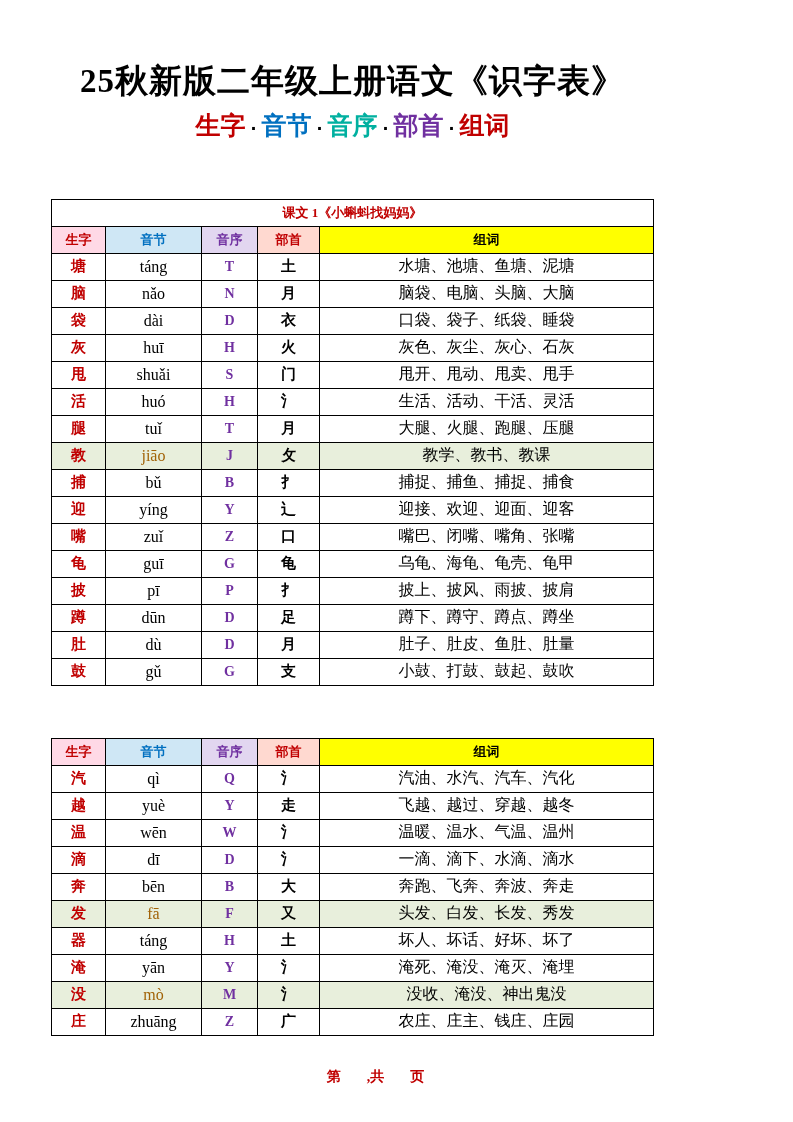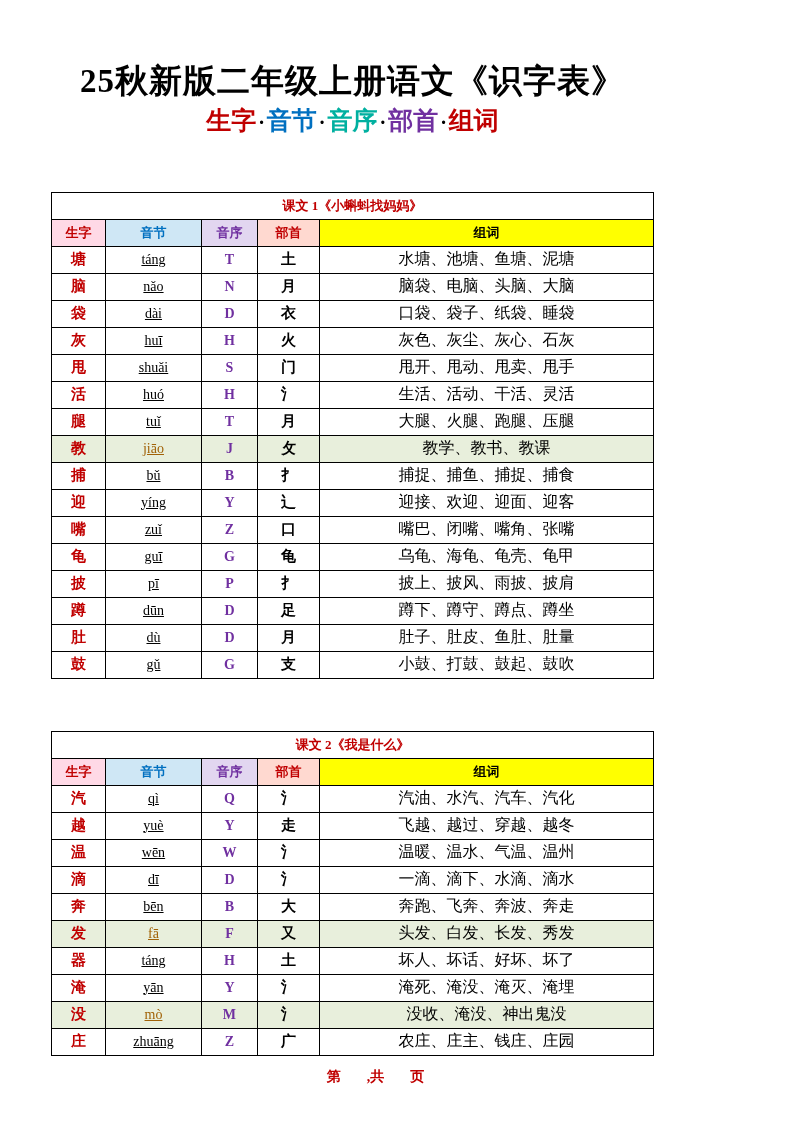--- a/index.html
+++ b/index.html
@@ -27,22 +27,22 @@
   }
   .main-title {
     font-family: "Liberation Serif", serif;
     font-weight: bold;
     font-size: 33px;
     color: #000;
     letter-spacing: 1px;
     line-height: 1.2;
   }
   .sub-title {
-    margin-top: 4px;
-    font-family: Liberation Serif, serif;
+    margin-top: 11px;
+    font-family: Liberation Mono, monospace;
     font-weight: bold;
     font-size: 25px;
     line-height: 1.2;
   }
   .sub-title span.sep {
     color: #000;
     font-size: 20px;
     padding: 0 2px;
   }
   .s1 { color: #c00000; }
@@ -85,23 +85,22 @@
   .ch-bushou  { background: #ffd9d0; color: #c00000; }
   .ch-zuci    { background: #ffff00; color: #000000; }
 
   td.c-sz {
     color: #c00000;
     font-weight: bold;
     font-size: 15px;
   }
   td.c-yj {
     color: #000000;
-    font-size: 14px;
+    font-size: 16px;
     font-family: "DejaVu Sans", sans-serif;
-    text-decoration: underline;
   }
   td.c-yx {
     color: #7030a0;
     font-weight: bold;
     font-size: 14px;
   }
   td.c-bs {
     color: #000000;
     font-weight: bold;
     font-size: 15px;
@@ -282,23 +281,20 @@
 
   <table class="zb">
     <colgroup>
       <col style="width:54px">
         <col style="width:96px">
         <col style="width:56px">
         <col style="width:62px">
         <col style="width:334px">
     </colgroup>
     <tbody>
-      <tr class="lesson-head">
-        <td colspan="5">课文 2《我是什么》</td>
-      </tr>
       <tr class="col-head">
         <td class="ch-shengzi">生字</td>
         <td class="ch-yinjie">音节</td>
         <td class="ch-yinxu">音序</td>
         <td class="ch-bushou">部首</td>
         <td class="ch-zuci">组词</td>
       </tr>
       <tr>
           <td class="c-sz">汽</td>
           <td class="c-yj">qì</td>

